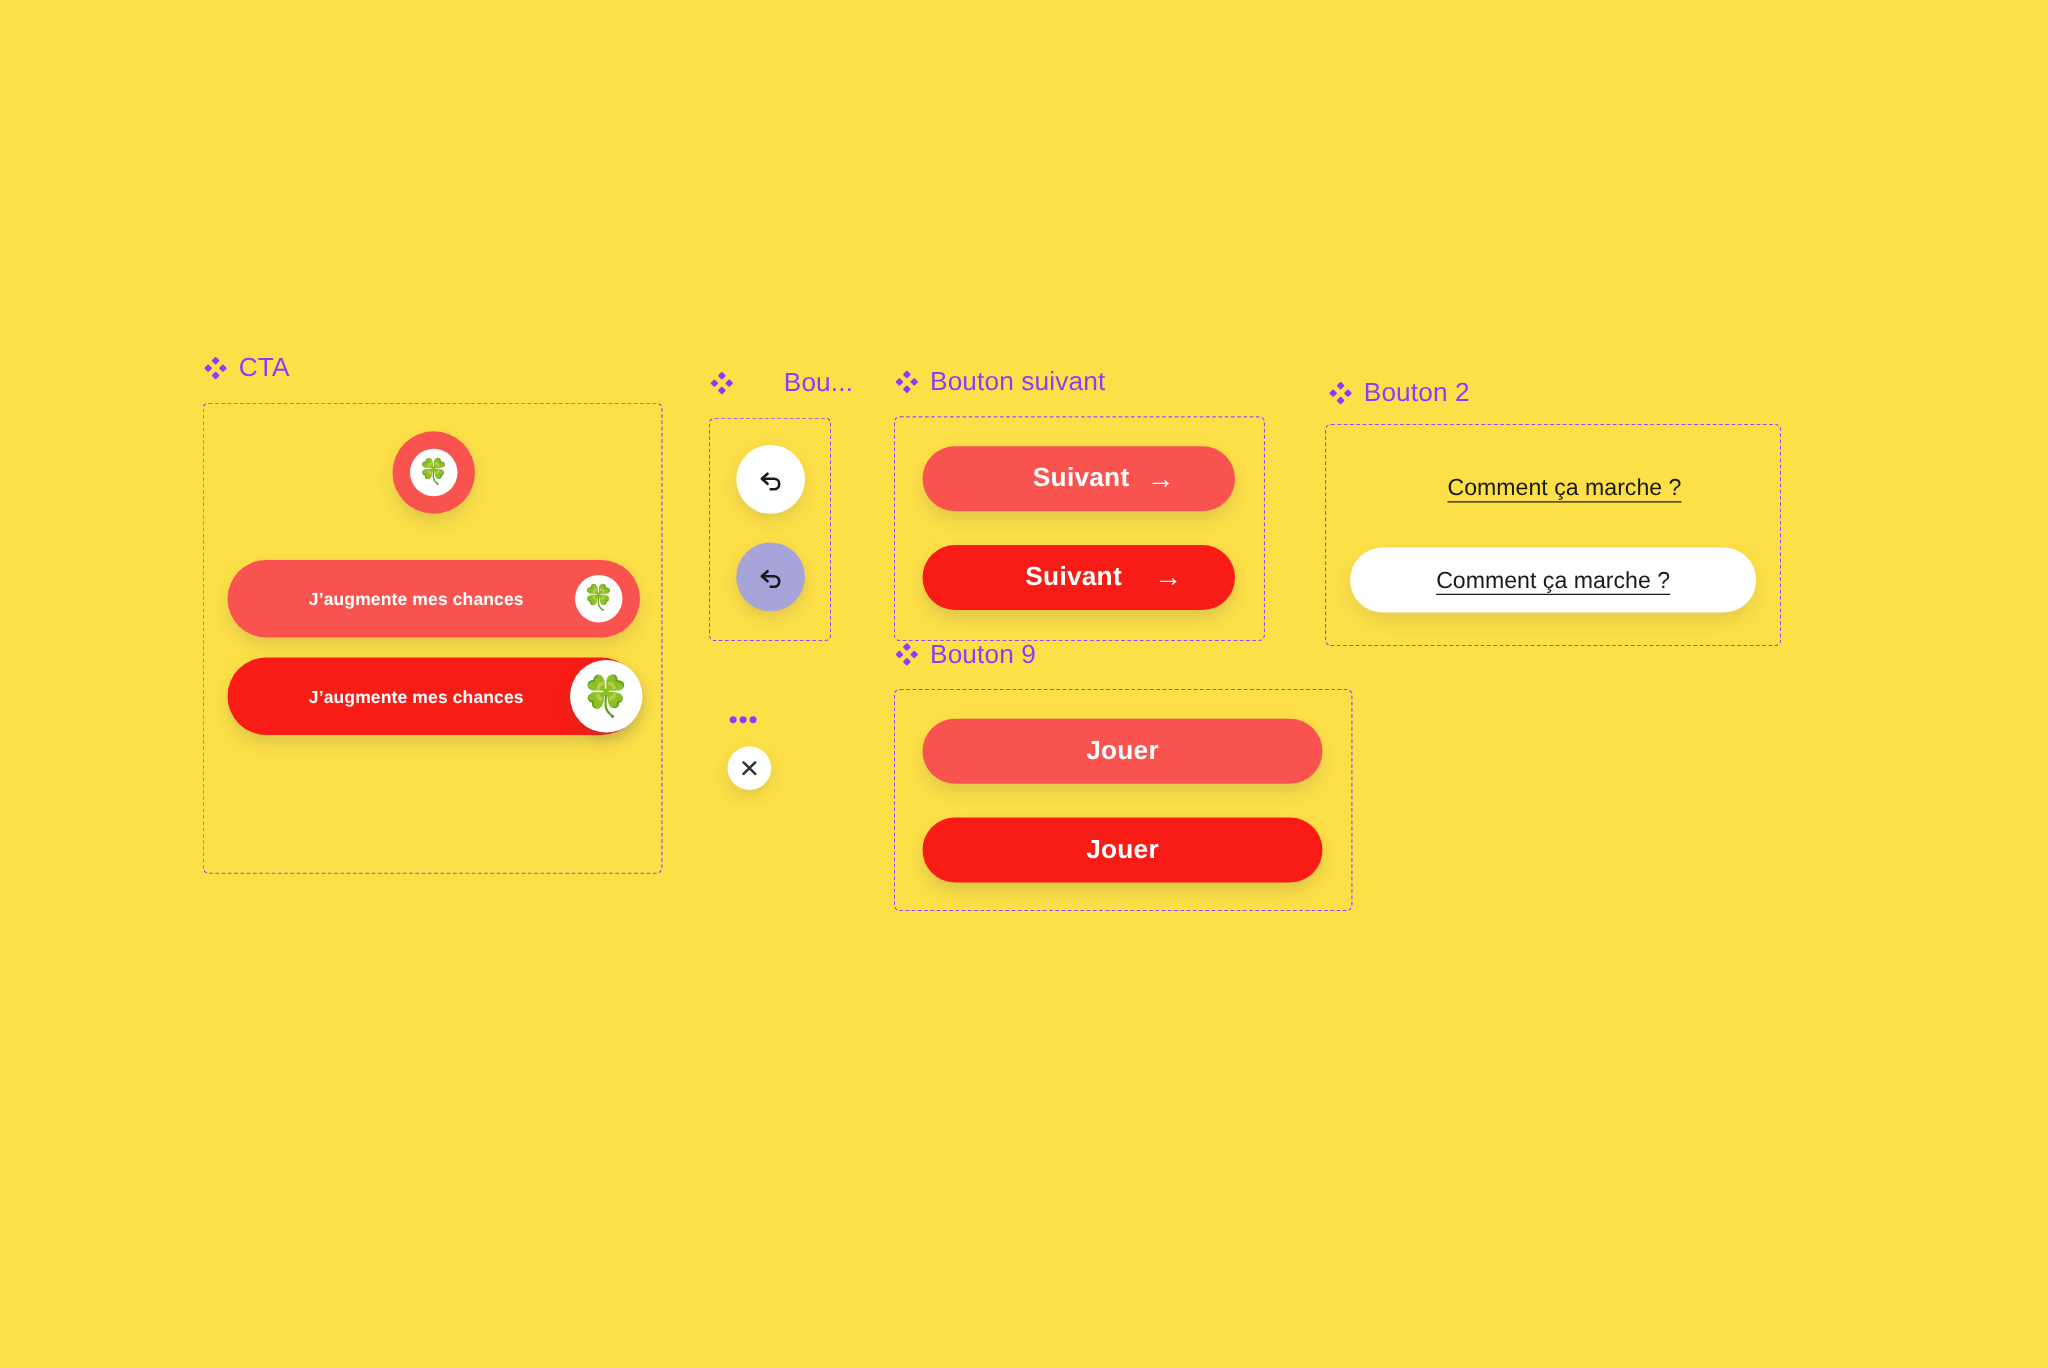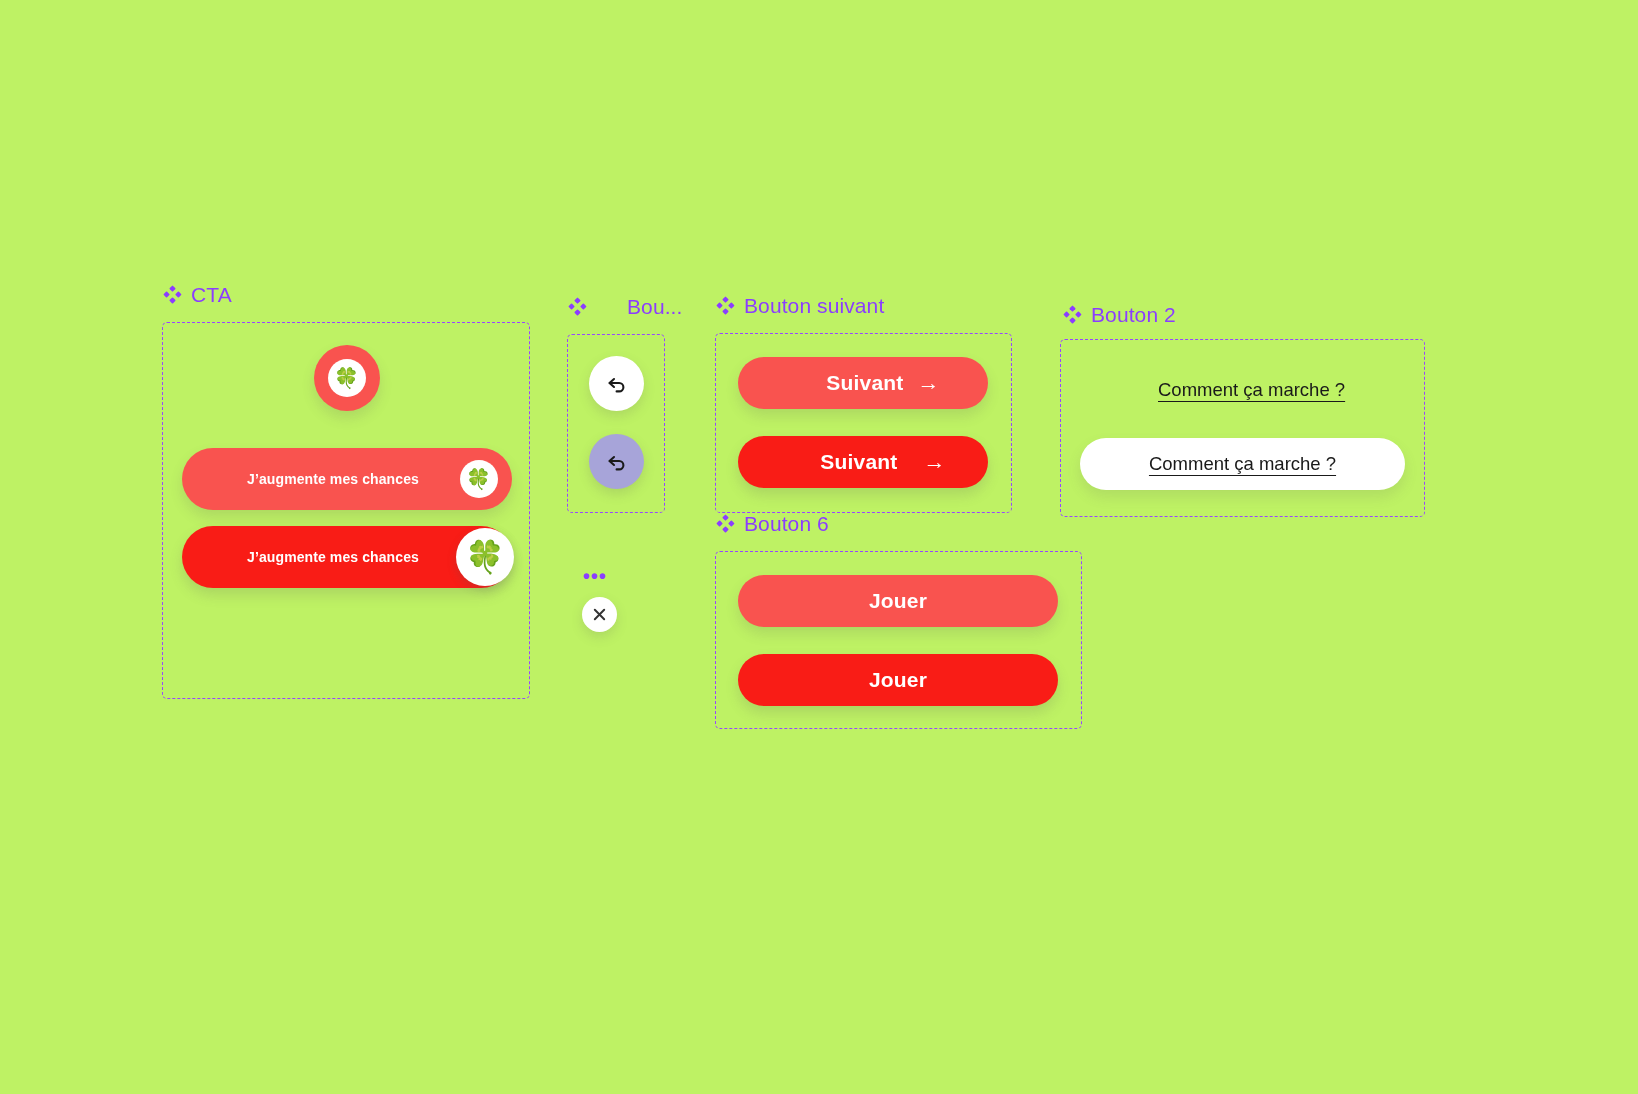--- a/index.html
+++ b/index.html
@@ -10,21 +10,21 @@
     height: 1094px;
     background: #ffffff;
     font-family: "Liberation Sans", sans-serif;
     overflow: hidden;
   }
 
   #canvas {
     position: relative;
     width: 1638px;
     height: 1094px;
-    background: #bef264;
+    background: #fde047;
   }
 
   
   .section-label {
     position: absolute;
     display: flex;
     align-items: center;
     gap: 9px;
     white-space: nowrap;
   }
@@ -265,21 +265,21 @@
     </span>
   </button>
 
   <div class="section-label" style="left:716px; top:513px;">
     <svg class="comp-icon" viewBox="0 0 24 24">
       <rect x="9.1" y="1.6" width="5.9" height="5.9" rx="1" transform="rotate(45 12 4.5)" fill="#8B3DFF"></rect>
       <rect x="1.6" y="9.1" width="5.9" height="5.9" rx="1" transform="rotate(45 4.5 12)" fill="#8B3DFF"></rect>
       <rect x="16.5" y="9.1" width="5.9" height="5.9" rx="1" transform="rotate(45 19.4 12)" fill="#8B3DFF"></rect>
       <rect x="9.1" y="16.5" width="5.9" height="5.9" rx="1" transform="rotate(45 12 19.4)" fill="#8B3DFF"></rect>
     </svg>
-    <span class="label-text">Bouton 6</span>
+    <span class="label-text">Bouton 9</span>
   </div>
 
   <div class="frame" style="left:715px; top:551px; width:367px; height:178px;"></div>
 
   <button class="pill light wide-btn" style="left:738px; top:575px; width:320px; height:52px;">
     <span>Jouer</span>
   </button>
 
   <button class="pill solid wide-btn" style="left:738px; top:654px; width:320px; height:52px;">
     <span>Jouer</span>

